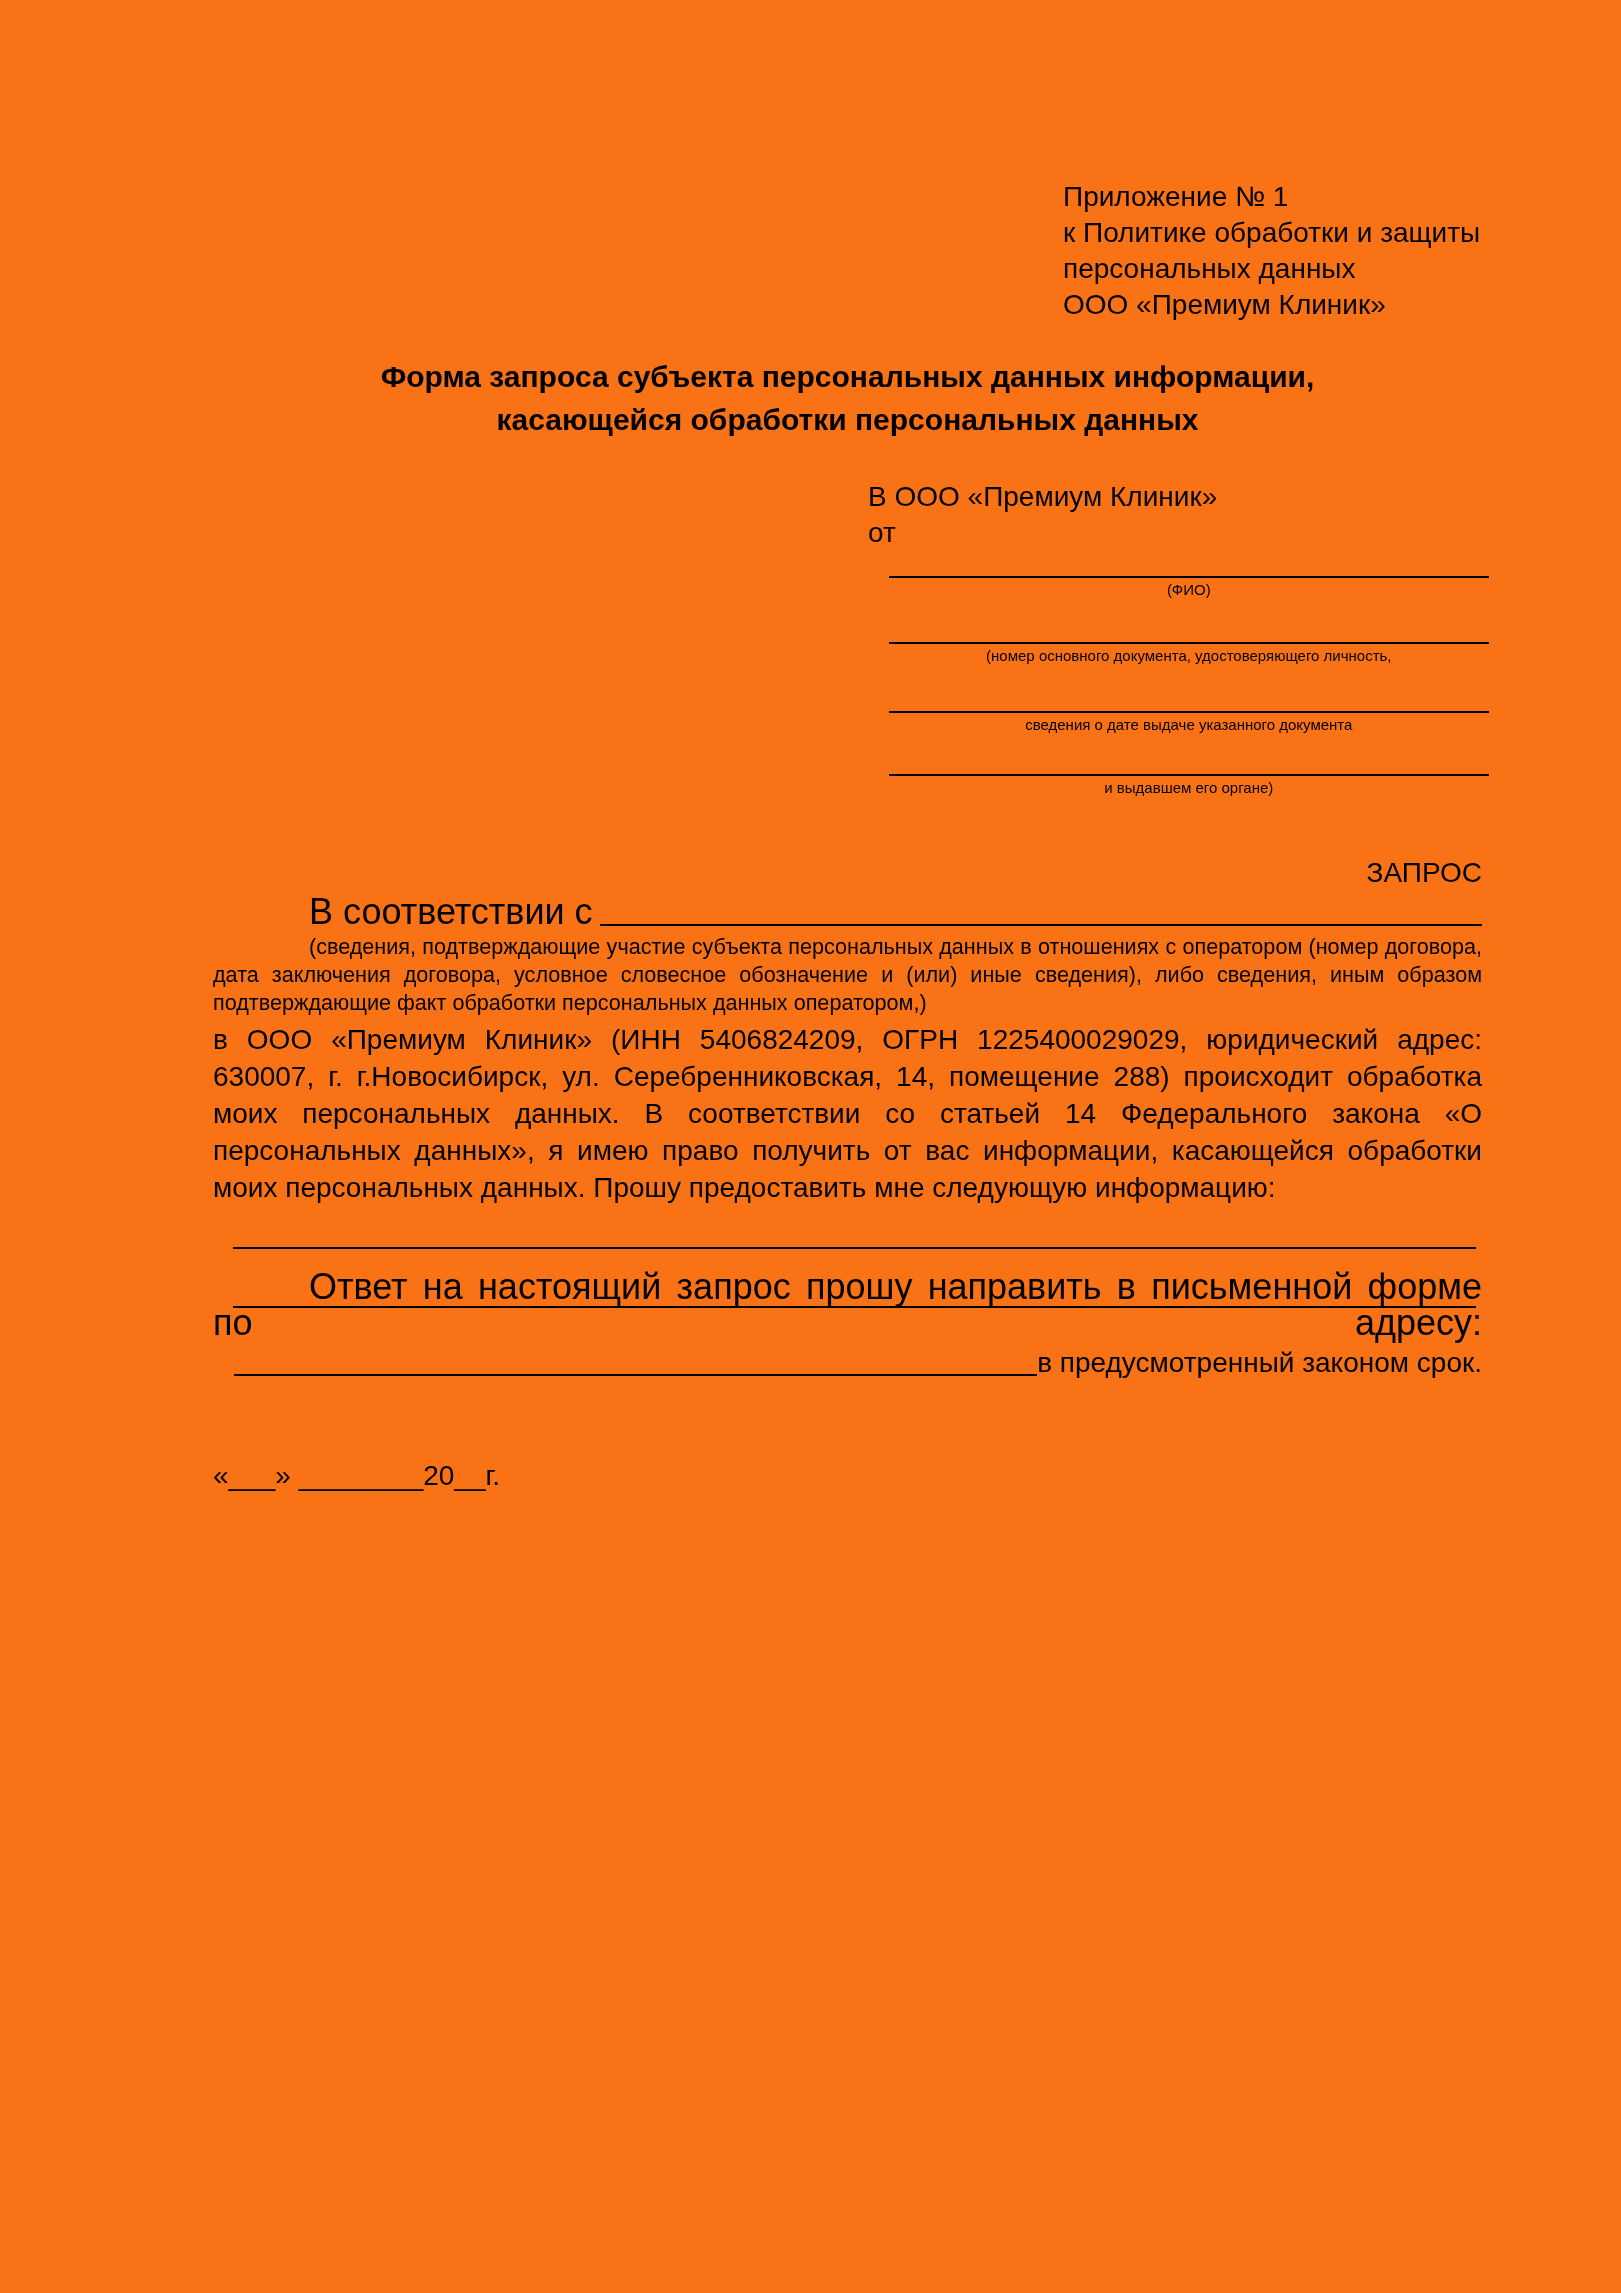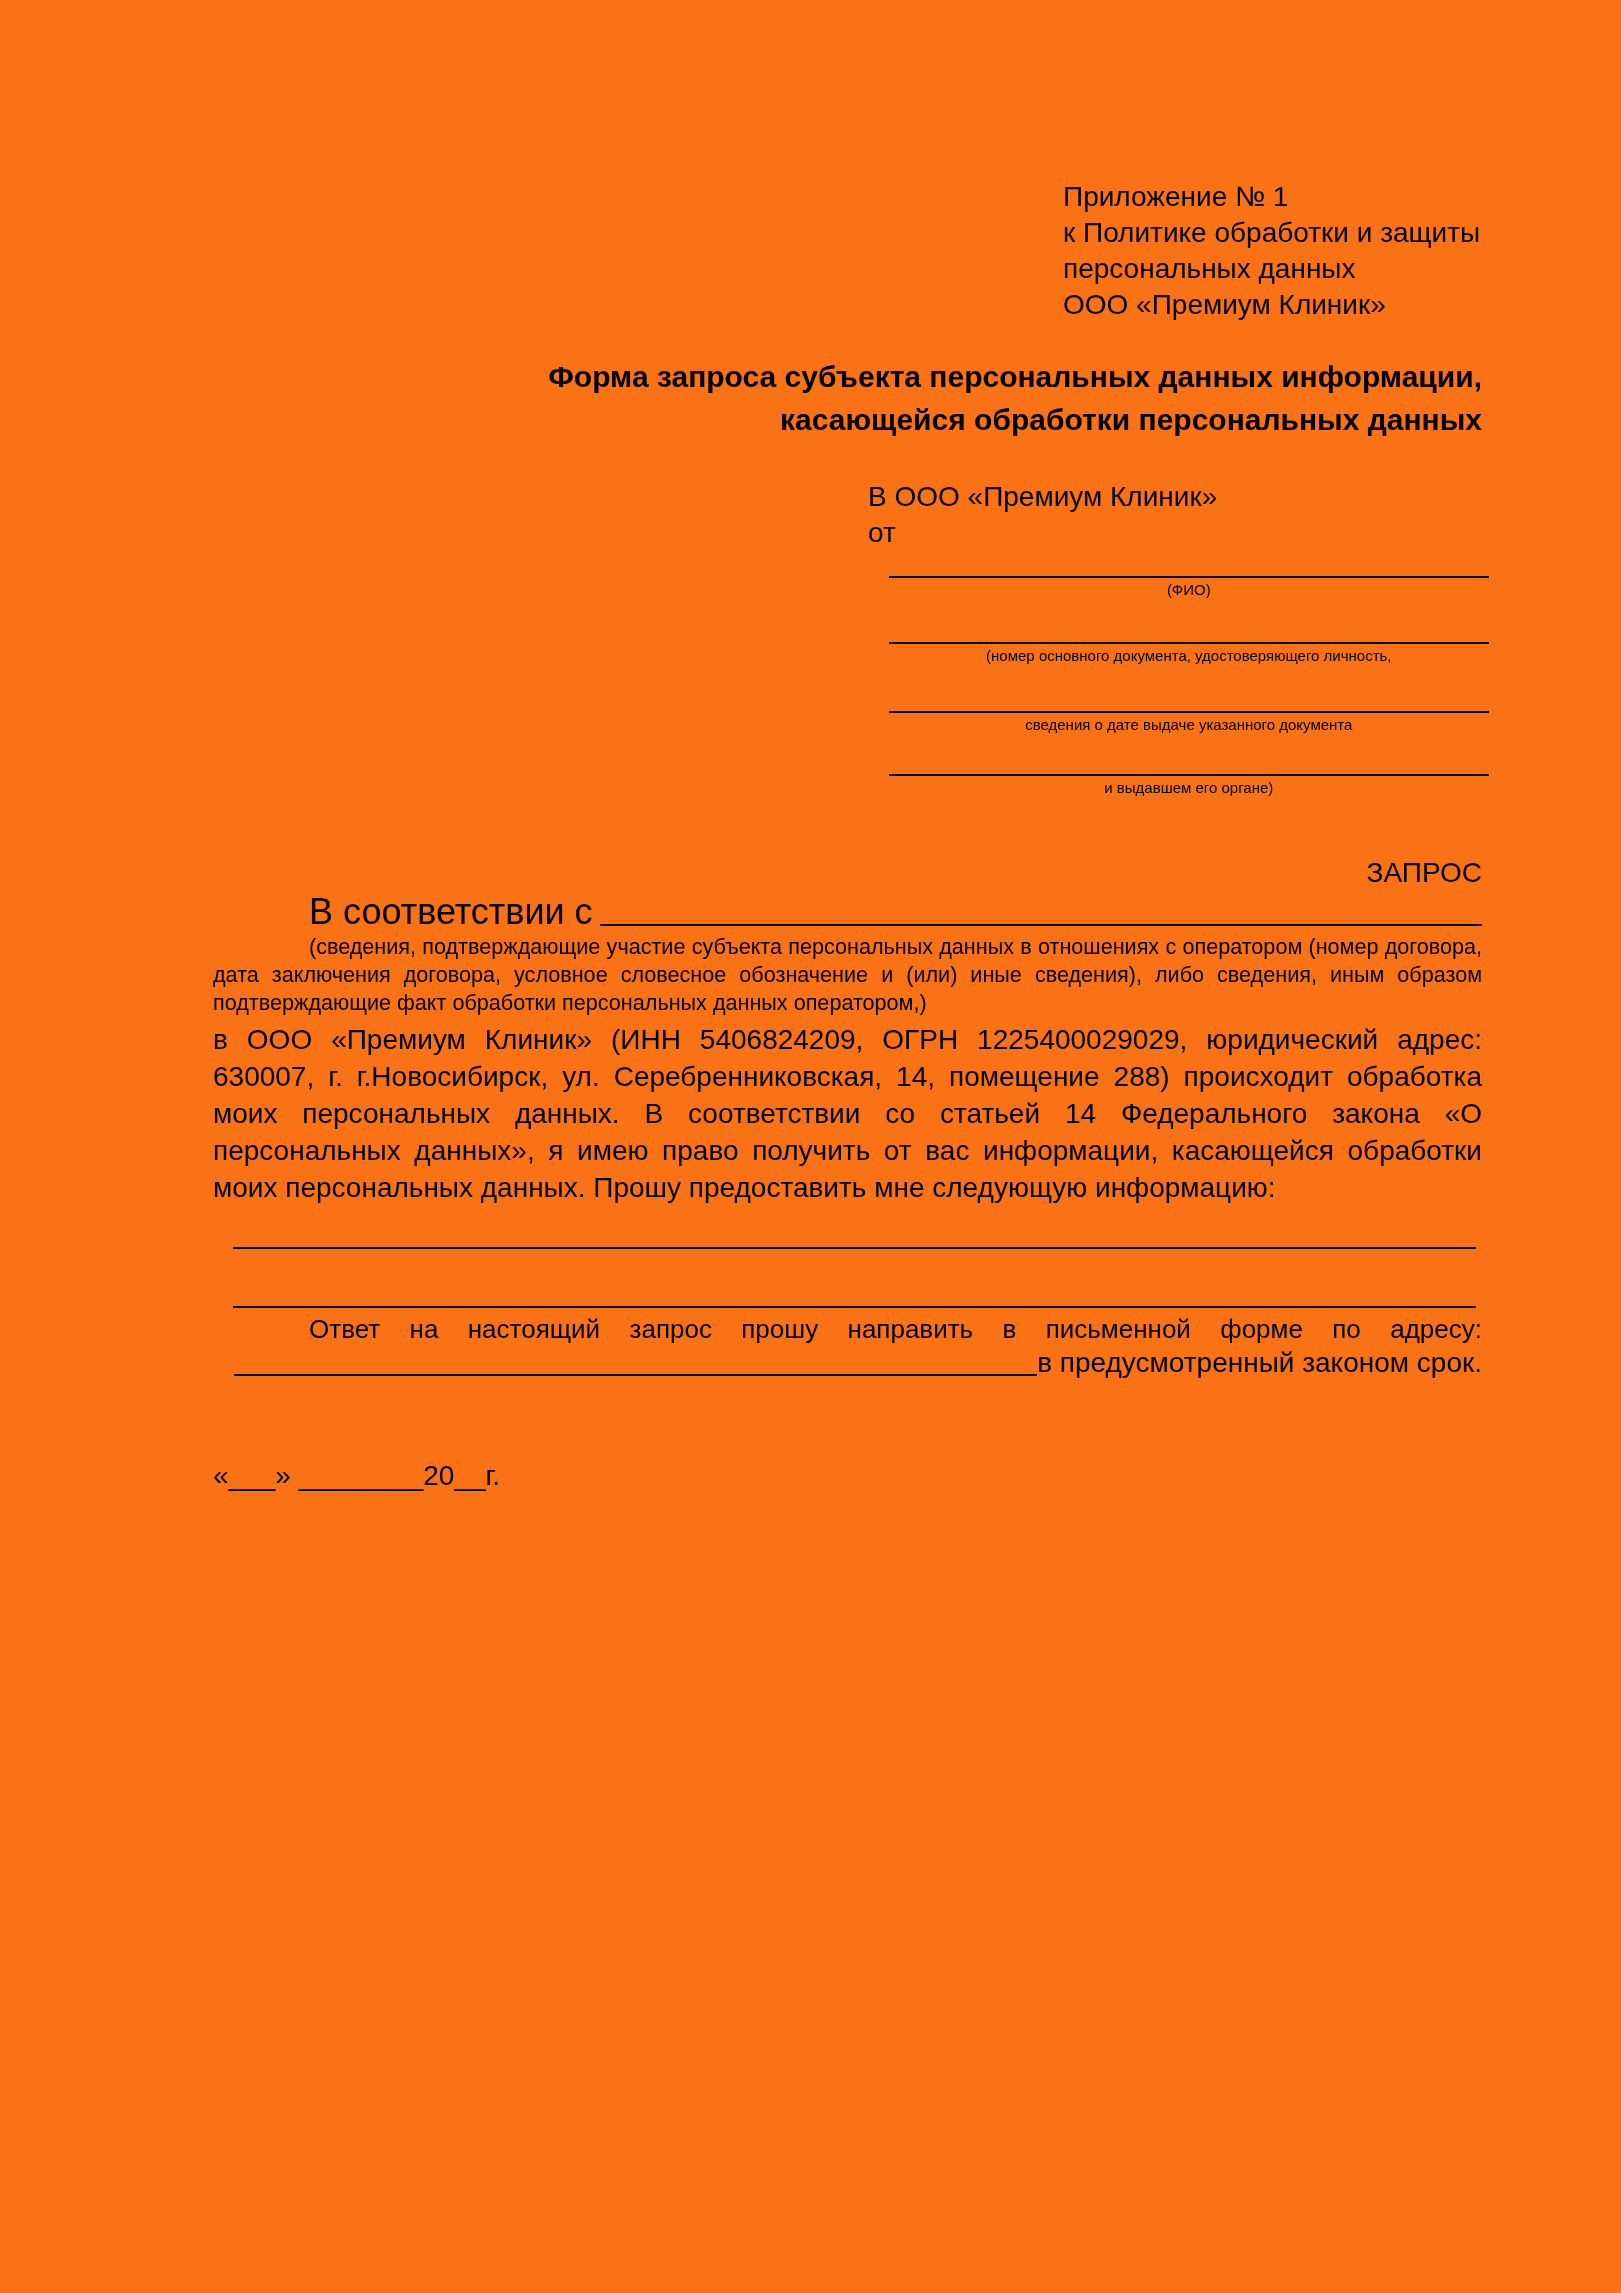--- a/index.html
+++ b/index.html
@@ -13,21 +13,21 @@
     overflow: hidden;
   }
   .abs { position: absolute; }
 
   
   .appendix { left: 1063px; top: 179px; font-size: 28px; line-height: 36px; }
 
   
   .doc-title {
     left: 213px; top: 355px; width: 1269px;
-    font-size: 30px; font-weight: bold; line-height: 43px; text-align: right;
+    font-size: 30px; font-weight: bold; line-height: 43px; text-align: center;
   }
 
   
   .addressee { left: 868px; top: 479px; width: 621px; font-size: 28px; line-height: 36px; }
   .addressee .fields { margin-left: 20.6px; }
   .field .blank { border-bottom: 2.9px solid #000; }
   .field .caption { text-align: center; font-size: 15px; line-height: 24.5px; }
   .field.f1 .blank { height: 24.5px; }
   .field.f2 .blank { height: 40px; }
   .field.f3 .blank { height: 42px; }
@@ -46,22 +46,22 @@
     left: 213px; top: 1021px; width: 1269px;
     font-size: 28px; line-height: 37px; text-align: justify;
   }
 
   
   .blank-a { left: 233px; top: 1220px; width: 1243px; height: 26.5px; border-bottom: 2.9px solid #000; }
   .blank-b { left: 233px; top: 1279px; width: 1243px; height: 26.5px; border-bottom: 2.9px solid #000; }
 
   
   .reply1 {
-    left: 213px; top: 1311px; width: 1269px;
-    font-size: 26px; line-height: 36px;
+    left: 213px; top: 1269px; width: 1269px;
+    font-size: 36px; line-height: 36px;
     text-align: justify; text-align-last: justify; text-indent: 96px;
   }
   .reply2 { left: 213px; top: 1345px; width: 1269px; font-size: 28px; line-height: 36px; display: flex; }
   .reply2 .fill { flex: 1; border-bottom: 2.9px solid #000; margin-bottom: 4.9px; margin-left: 20.6px; }
   .reply2 .suffix { white-space: nowrap; }
 
   
   .footer { left: 213px; top: 1458px; width: 1269px; font-size: 28px; line-height: 36px; display: flex; align-items: flex-end; text-align: right; }
   .sig-group { margin-left: auto; margin-right: 21.6px; display: flex; align-items: flex-end; }
   .sig-fill { width: 409px; border-bottom: 2.9px solid #000; height: 29px; margin-bottom: 4.9px; }

